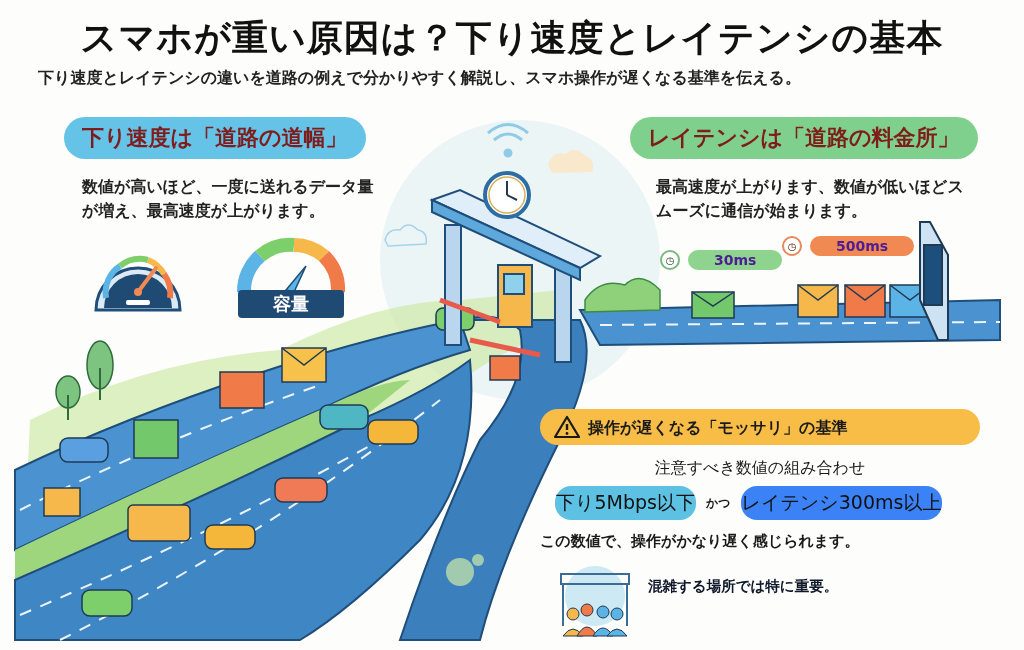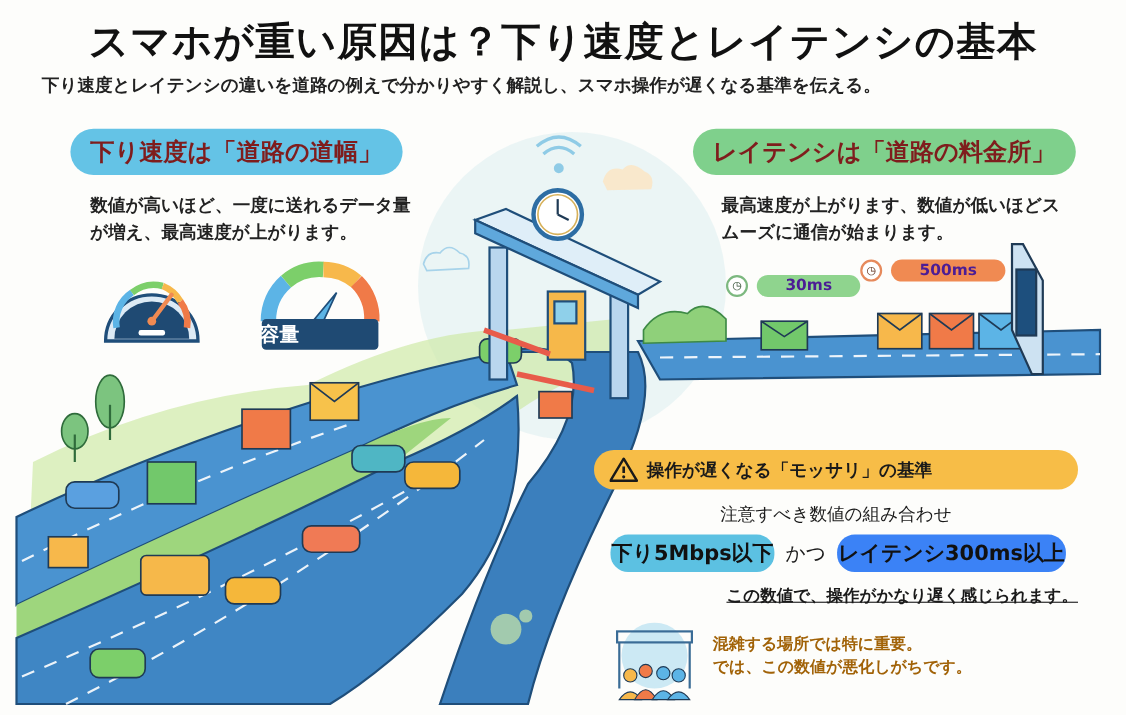--- a/index.html
+++ b/index.html
@@ -10,26 +10,26 @@
   .subtitle { left: 0; top: 68px; width: 1024px; font-size: 16px; font-weight: bold; color: #222; margin-left: 38px; }
   .pill { border-radius: 22px; font-weight: bold; font-size: 22px; padding: 6px 18px; white-space: nowrap; color: #7f1d1d; }
   .pill-blue { left: 64px; top: 117px; background: #64c3e6; }
   .pill-green { left: 630px; top: 117px; background: #7fd08c; }
   .desc { font-size: 16px; font-weight: bold; line-height: 24px; color: #222; margin-top: 11px; }
   .desc-left { left: 82px; top: 164px; width: 300px; }
   .desc-right { left: 656px; top: 164px; width: 320px; }
   .caution-pill { left: 540px; top: 409px; width: 440px; background: #f7bd47; border-radius: 22px; padding: 6px 14px; font-size: 16px; font-weight: bold; display: flex; align-items: flex-end; gap: 8px; }
   .caution-sub { left: 540px; top: 458px; width: 440px; text-align: center; font-size: 16px; font-weight: normal; }
   .crit-row { left: 555px; top: 486px; display: flex; align-items: center; gap: 10px; }
-  .crit { border-radius: 16px; padding: 4px 1px; font-size: 19px; font-weight: bold; color: #111; }
+  .crit { border-radius: 16px; padding: 4px 1px; font-size: 19px; font-weight: normal; color: #111; }
   .crit-blue { background: #5cc1e2; }
   .crit-orange { background: #3b82f6; }
-  .crit-and { font-size: 18px; font-weight: normal; }
-  .crit-note { left: 540px; top: 532px; width: 440px; text-align: right; font-size: 15px; font-weight: bold; text-decoration: underline; }
-  .crowd-text { left: 648px; top: 576px; font-size: 14.5px; font-weight: bold; line-height: 21px; color: #a16207; }
+  .crit-and { font-size: 12px; font-weight: bold; }
+  .crit-note { left: 540px; top: 532px; width: 440px; text-align: left; font-size: 15px; font-weight: bold; }
+  .crowd-text { left: 648px; top: 576px; font-size: 14.5px; font-weight: bold; line-height: 21px; color: #0f172a; }
   .badge { border-radius: 12px; padding: 2px 26px; font-size: 14px; font-weight: bold; color: #4c1d95; }
   .clockdot { width: 20px; height: 20px; border-radius: 50%; border: 2px solid; background: #fff; display: flex; align-items: center; justify-content: center; font-size: 10px; }
 </style>
 </head>
 <body>
 
 <svg class="abs" style="left:0;top:0" width="1024" height="650">
 
   <circle cx="520" cy="260" r="140" fill="#e6f3f4" opacity="0.8"></circle>
 
@@ -147,21 +147,21 @@
 </svg>
 
 <svg class="abs" style="left:236px;top:236px" width="110" height="84">
   <path d="M8 56 A47 47 0 0 1 24 20" stroke="#5cb4e6" stroke-width="14" fill="none"></path>
   <path d="M24 20 A47 47 0 0 1 58 9" stroke="#7ccf6a" stroke-width="14" fill="none"></path>
   <path d="M58 9 A47 47 0 0 1 88 20" stroke="#f7b84b" stroke-width="14" fill="none"></path>
   <path d="M88 20 A47 47 0 0 1 102 56" stroke="#f07a48" stroke-width="14" fill="none"></path>
   <polygon points="50,54 70,30 58,56" fill="#5cb4e6" stroke="#1f4e7a" stroke-width="1.5"></polygon>
   <rect x="2" y="54" width="106" height="28" rx="4" fill="#1f4a73"></rect>
 </svg>
-<div class="abs" style="left:236px;top:292px;width:110px;color:#fff;font-weight:bold;font-size:18px">容量</div>
+<div class="abs" style="left:236px;top:292px;width:110px;text-align:center;color:#fff;font-weight:bold;font-size:18px">容量</div>
 
 <div class="abs pill pill-green">レイテンシは「道路の料金所」</div>
 <div class="abs desc desc-right">最高速度が上がります、数値が低いほどスムーズに通信が始まります。</div>
 
 <div class="abs" style="left:660px;top:250px;display:flex;align-items:center;gap:8px">
   <span class="clockdot" style="border-color:#7cb87f;color:#2d4a2e">◷</span>
   <span class="badge" style="background:#8fd48e">30ms</span>
 </div>
 <div class="abs" style="left:782px;top:236px;display:flex;align-items:center;gap:8px">
   <span class="clockdot" style="border-color:#e68a5c;color:#5a2a14">◷</span>
@@ -193,14 +193,13 @@
   <path d="M8 70 Q18 56 28 70 Z" fill="#f7b84b" stroke="#1f3a55"></path>
   <circle cx="32" cy="44" r="6" fill="#f07a48" stroke="#1f3a55"></circle>
   <path d="M22 70 Q32 52 42 70 Z" fill="#f07a48" stroke="#1f3a55"></path>
   <circle cx="48" cy="46" r="6" fill="#5cb4e6" stroke="#1f3a55"></circle>
   <path d="M38 70 Q48 54 58 70 Z" fill="#5cb4e6" stroke="#1f3a55"></path>
   <circle cx="62" cy="48" r="6" fill="#5cb4e6" stroke="#1f3a55"></circle>
   <path d="M52 70 Q62 56 72 70 Z" fill="#5cb4e6" stroke="#1f3a55"></path>
 </svg>
 <div class="abs crowd-text">
   <div>混雑する場所では特に重要。</div>
-  <div>では、この数値が悪化しがちです。</div>
 </div>
 
 </body></html>

